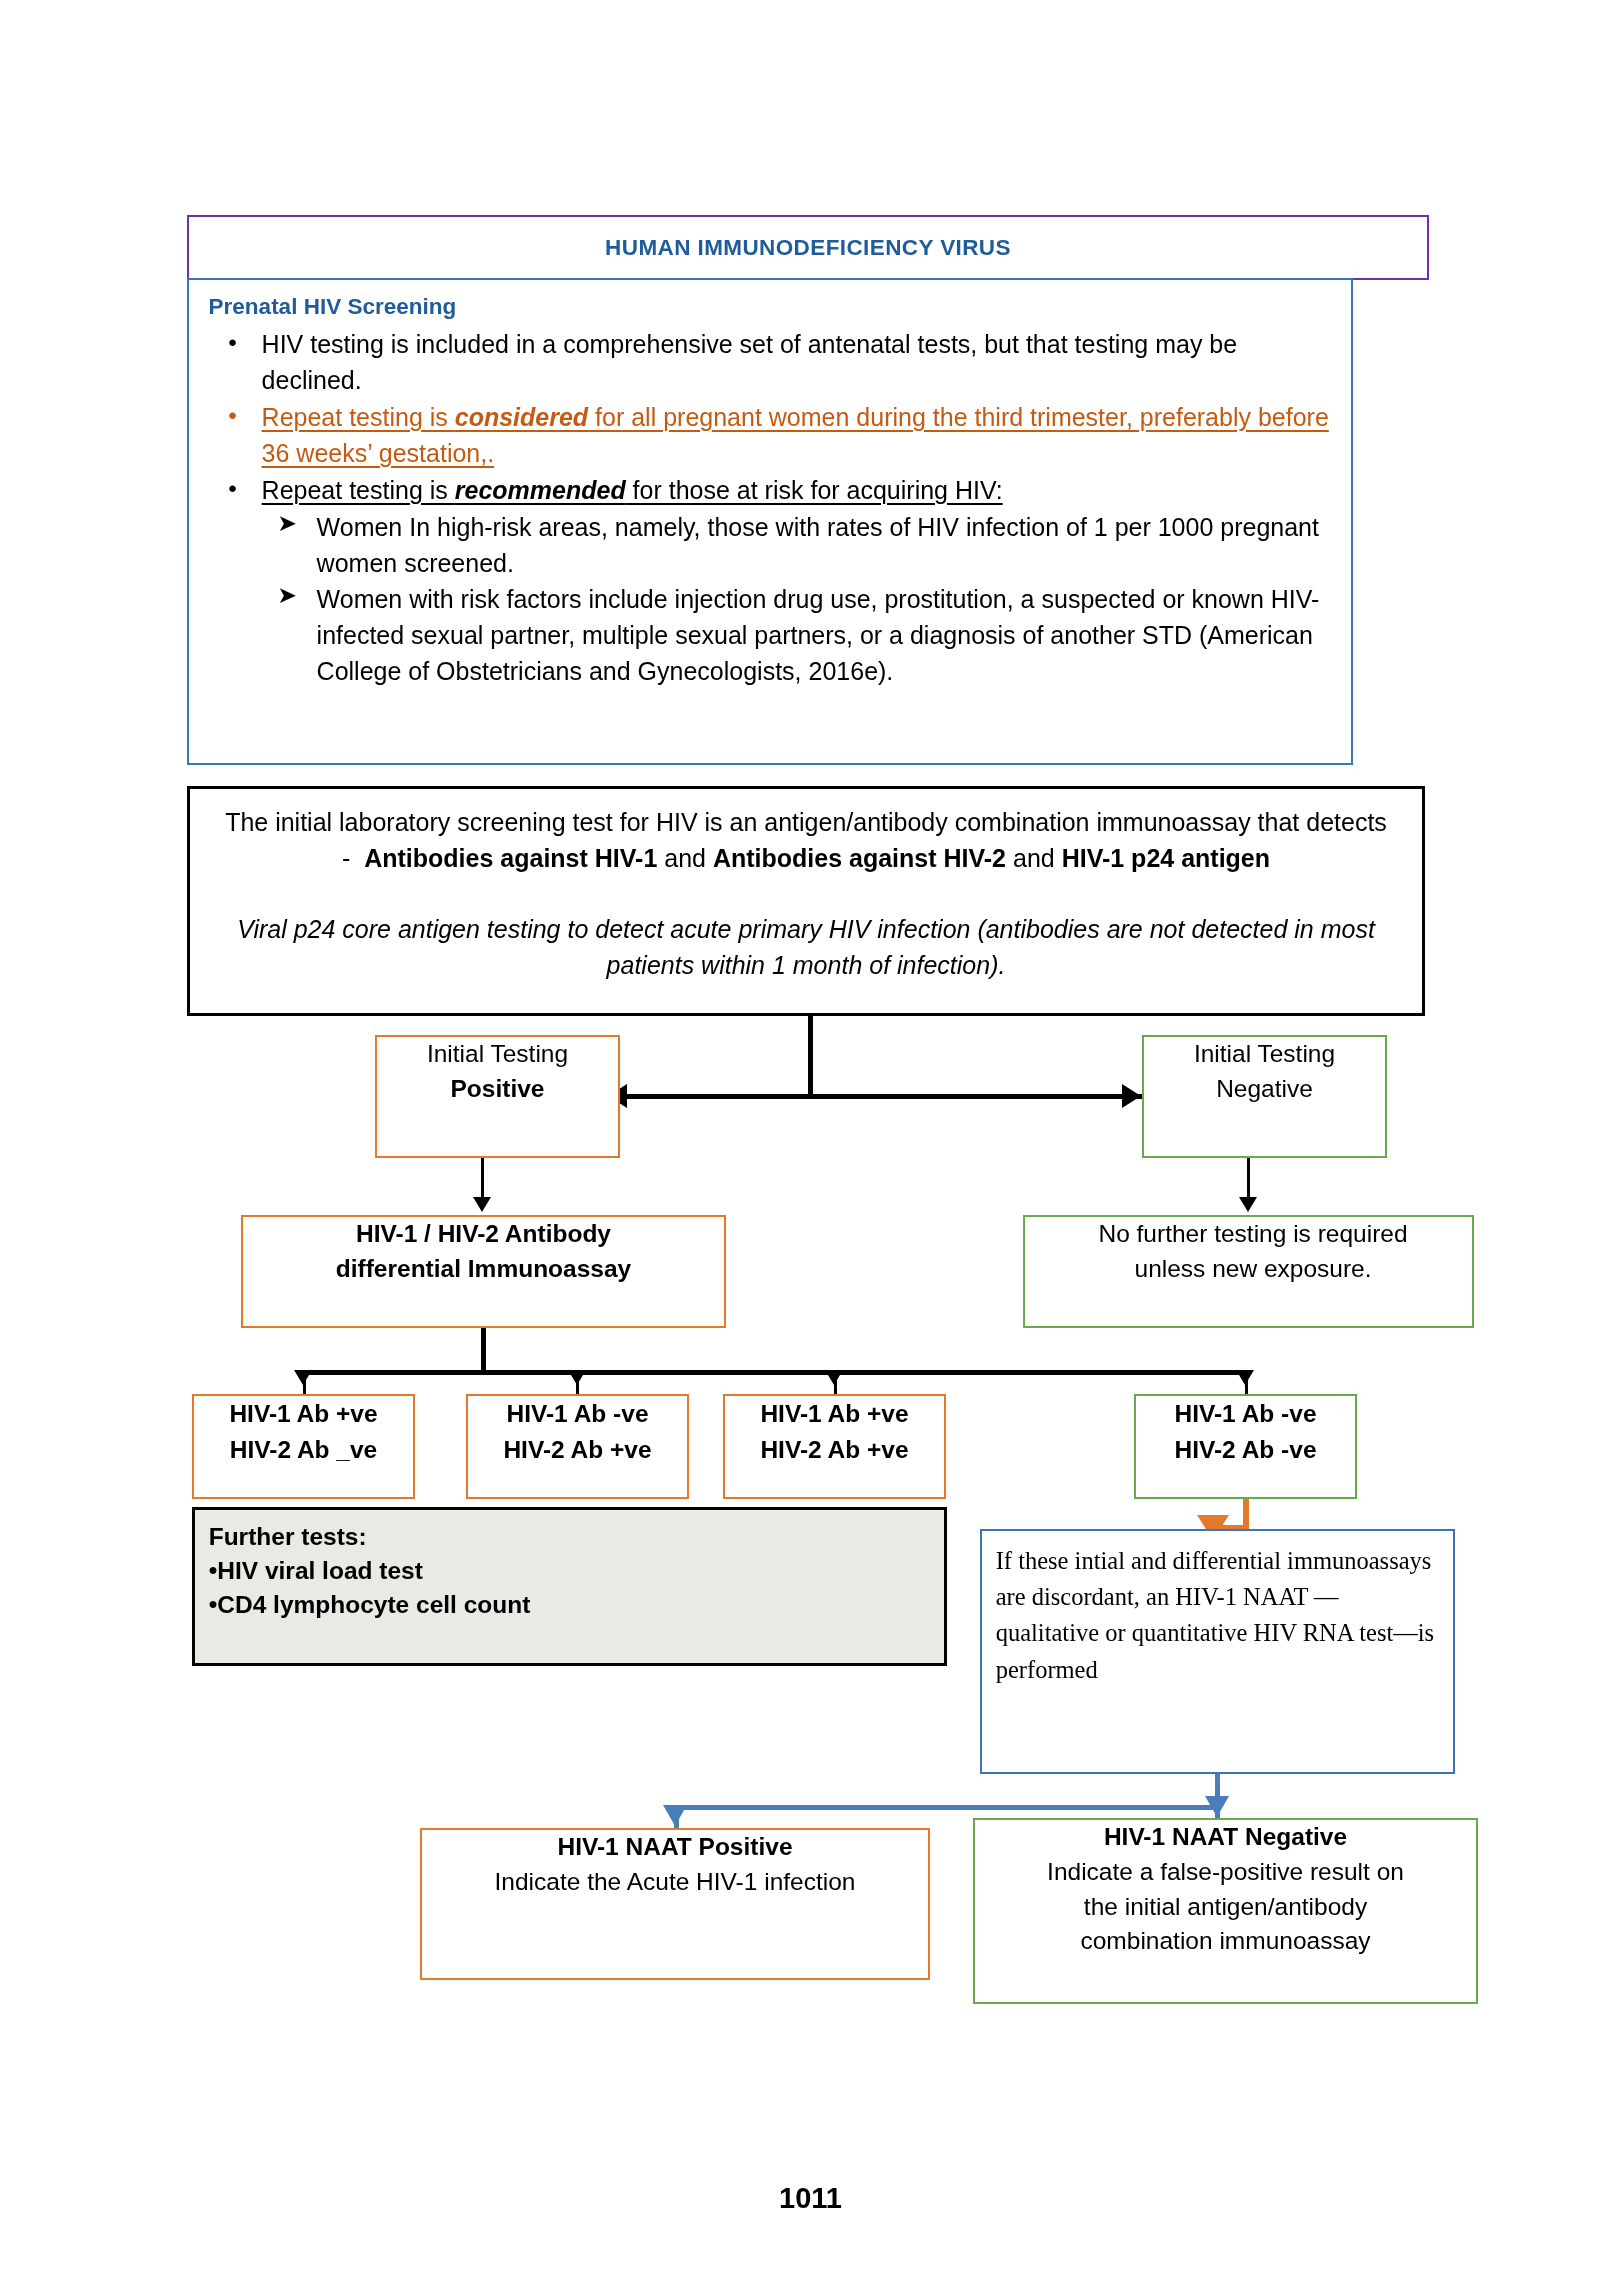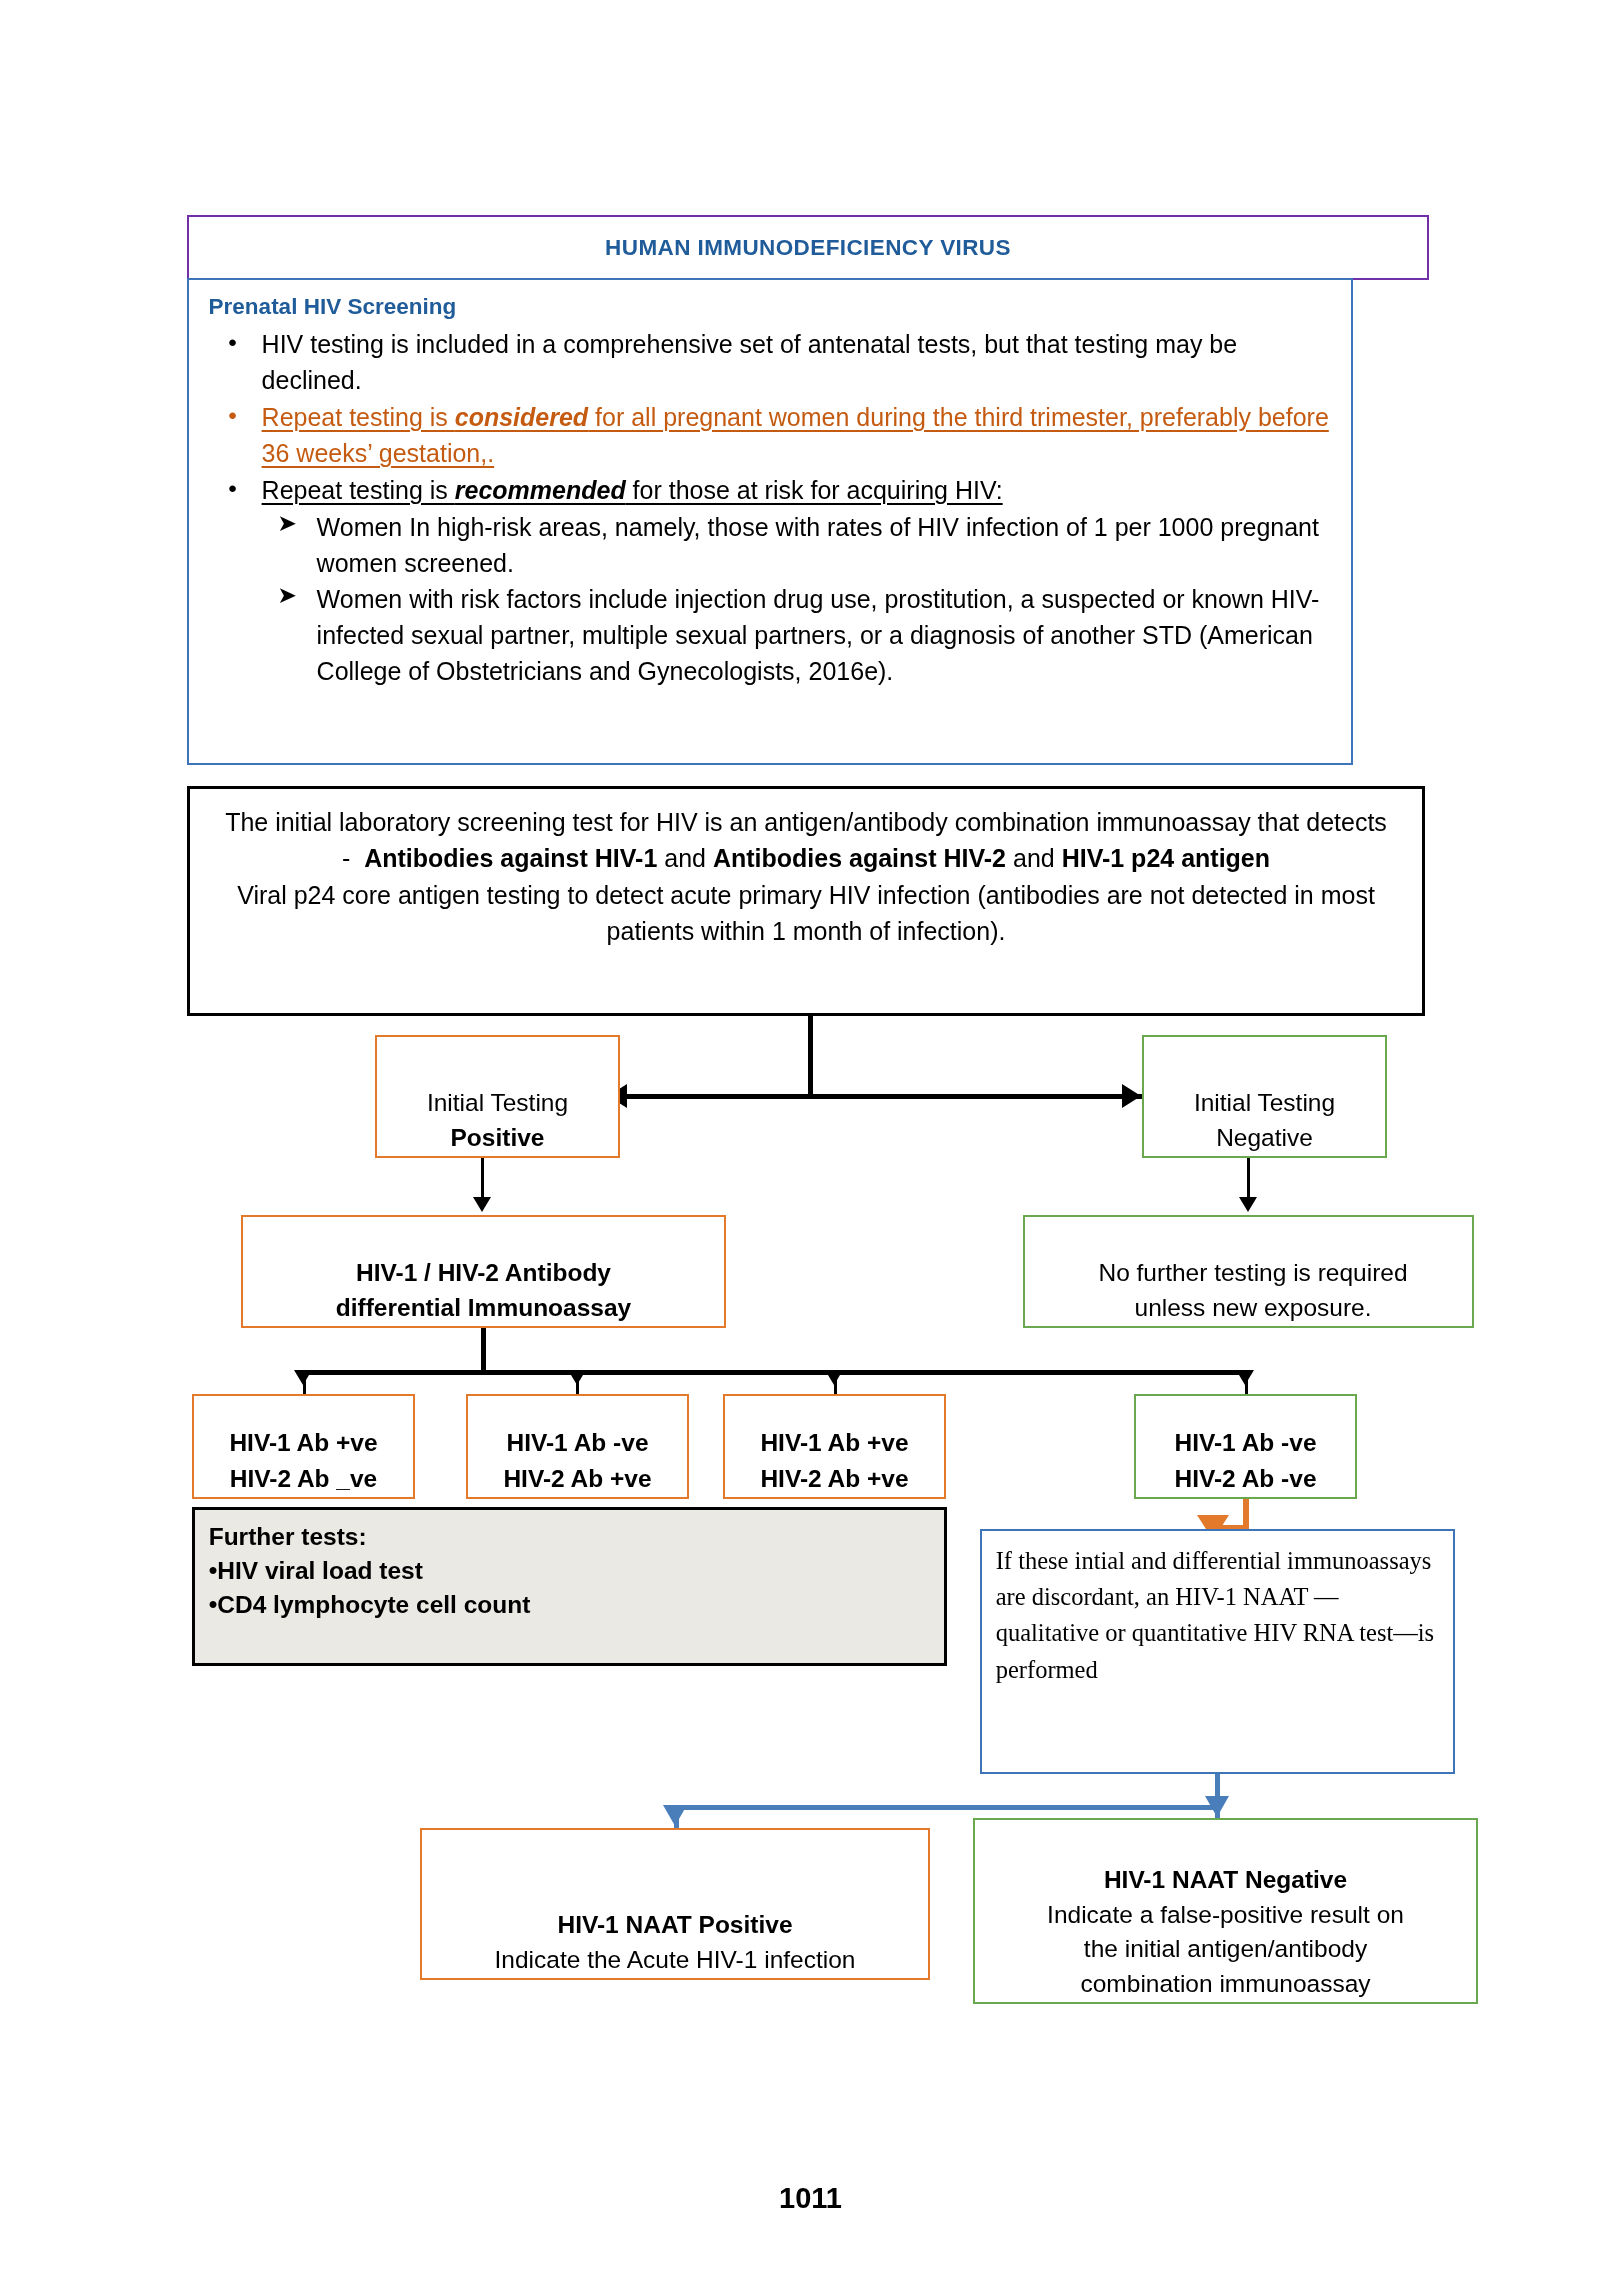--- a/index.html
+++ b/index.html
@@ -54,26 +54,26 @@
 
   
   #info-box{
     position:absolute;left:187px;top:786px;width:1238px;height:230px;
     border:3.9px solid #000;background:#fff;box-sizing:border-box;
     padding:14.7px 25.5px;text-align:center;
   }
   #info-box .ln{font-size:25px;line-height:1.44;}
   #info-box .dash-row{font-size:25px;line-height:1.48;font-weight:bold;}
   #info-box .dash-row .nb{font-weight:normal;}
-  #info-box .ital{font-size:25px;line-height:1.46;}
+  #info-box .ital{font-style:italic;font-size:25px;line-height:1.46;margin-top:34px;}
 
   
   .fbox{position:absolute;box-sizing:border-box;background:#fff;
         display:flex;flex-direction:column;align-items:center;
-        justify-content:flex-end;text-align:center;}
+        justify-content:flex-start;text-align:center;}
   .fbox .t{font-size:24.5px;line-height:1.42;}
   .fbox .t.b{font-weight:bold;}
   .b-or{border:2.9px solid #E3792B;}
   .b-gr{border:2.9px solid #6AA84F;}
   .b-bl{border:2.9px solid #3E74B8;font-family:Liberation Serif, serif;}
 
   #box-init-pos{left:375px;top:1035px;width:245px;height:123px;}
   #box-init-neg{left:1142px;top:1035px;width:245px;height:123px;}
   #box-diff{left:241px;top:1215px;width:485px;height:113px;}
   #box-nofurther{left:1023px;top:1215px;width:451px;height:113px;padding-left:9px;}

